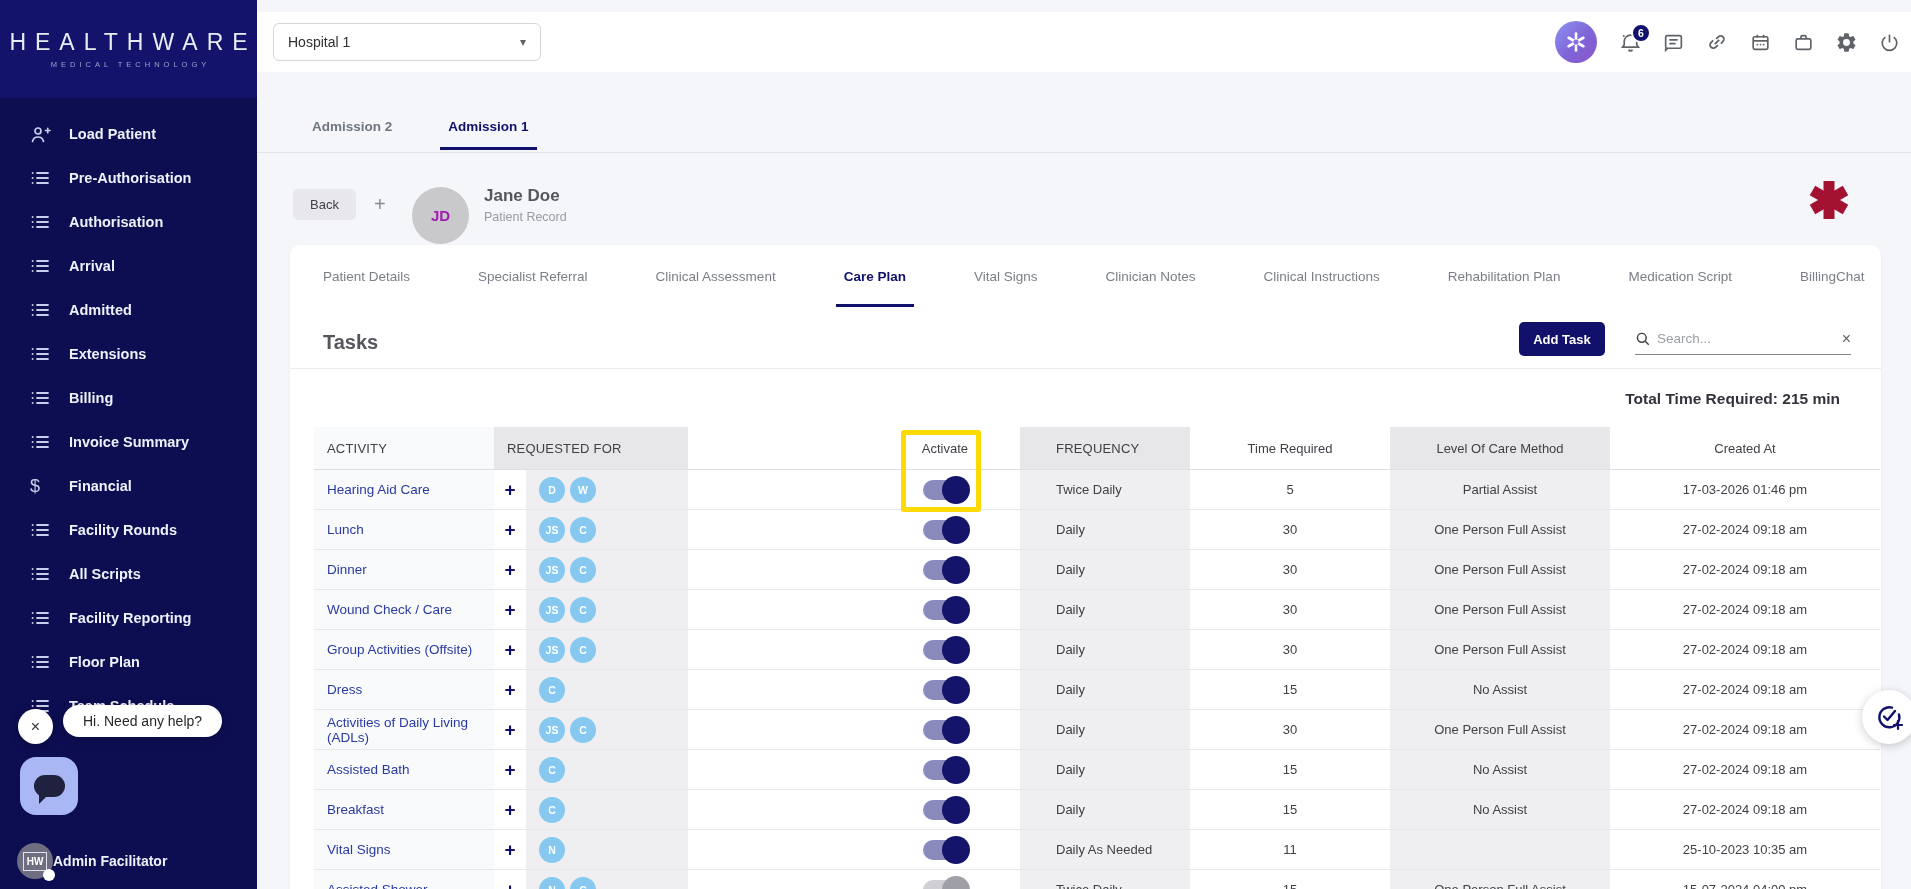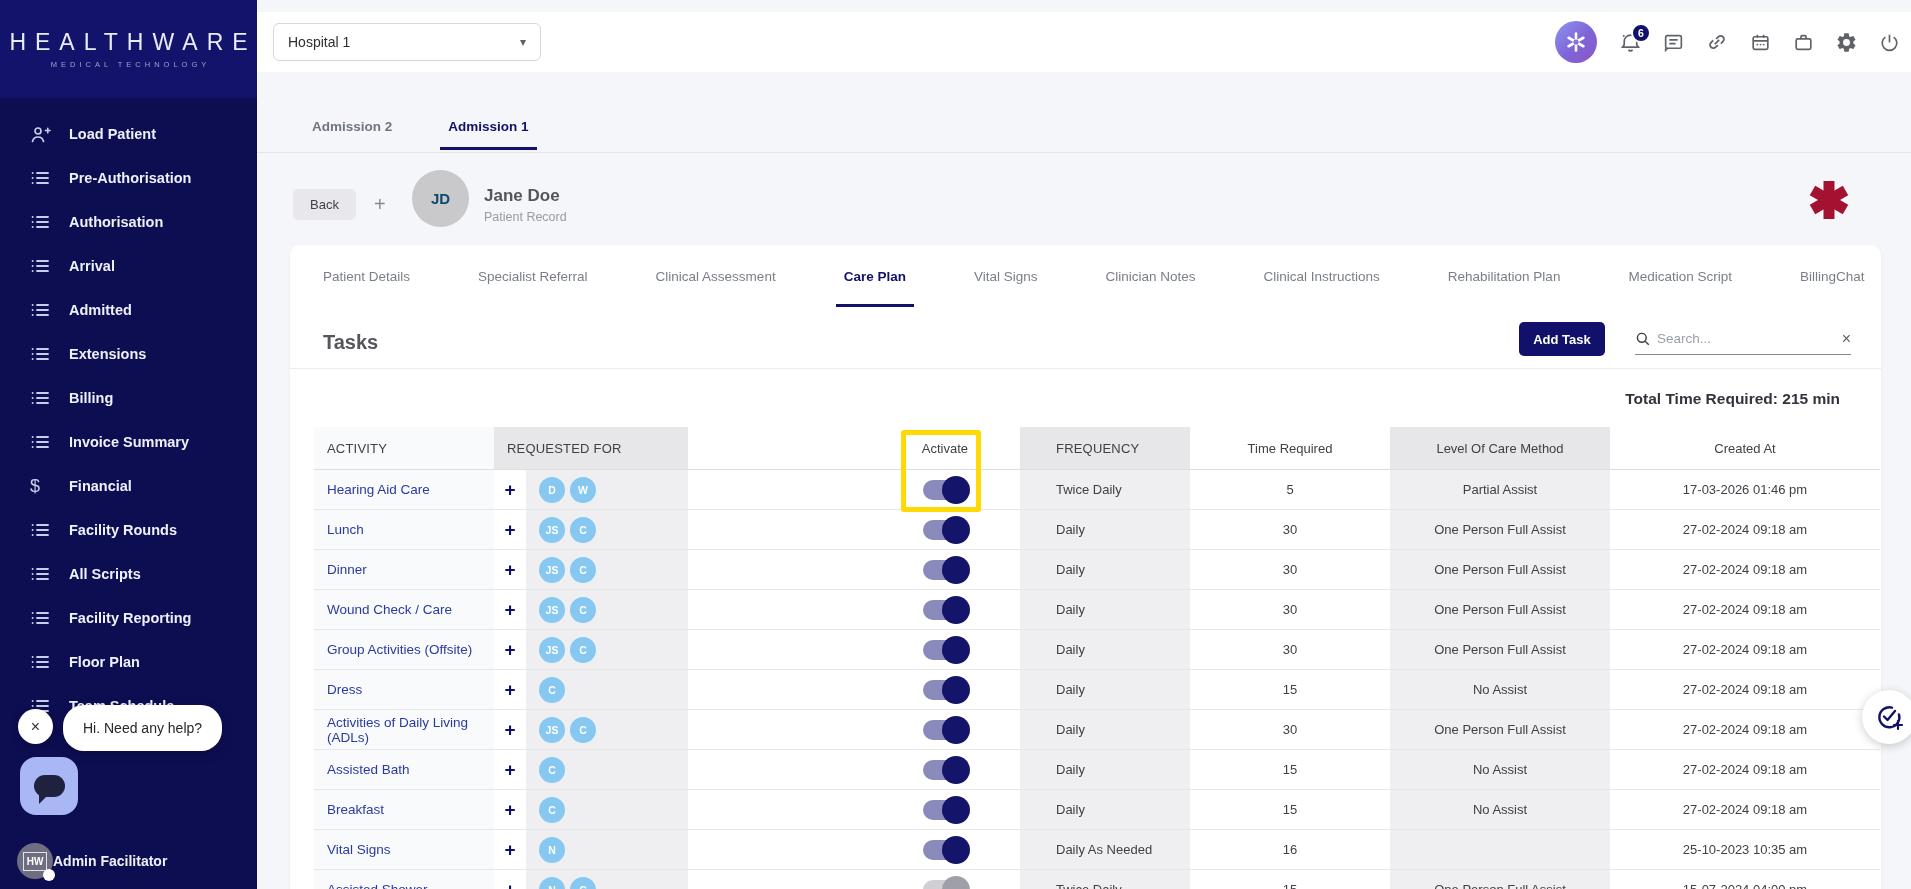--- a/index.html
+++ b/index.html
@@ -19,21 +19,21 @@
   .dollar { font-size:18px; color:#c7cfe8; font-weight:400; }
 
   .user-row { position:absolute; left:0; bottom:2px; width:257px; height:52px; display:flex; align-items:center; padding-left:17px; z-index:31; }
   .user-avatar { width:36px; height:36px; border-radius:50%; background:#6e6e80; position:relative; display:flex; align-items:center; justify-content:center; }
   .user-avatar .hw { border:1px solid #dfe3ee; padding:3px 3px; font-size:10px; font-weight:700; color:#fff; }
   .user-avatar::after { content:''; position:absolute; right:-2px; bottom:-2px; width:12px; height:12px; border-radius:50%; background:#fff; }
   .user-name { color:#eef1fa; font-size:14px; font-weight:600; }
 
   
   .chat-close { position:absolute; left:18px; top:709px; width:35px; height:35px; border-radius:50%; background:#fff; box-shadow:0 2px 8px rgba(0,0,0,.25); display:flex; align-items:center; justify-content:center; font-size:16px; color:#333; z-index:50; cursor:pointer; }
-  .chat-tip { position:absolute; left:63px; top:705px; height:46px; background:#fff; border-radius:21px; padding:0 20px; display:flex; align-items:center; font-size:14px; color:#26262b; box-shadow:0 3px 12px rgba(0,0,0,.18); z-index:49; }
+  .chat-tip { position:absolute; left:63px; top:705px; height:32px; background:#fff; border-radius:21px; padding:0 20px; display:flex; align-items:center; font-size:14px; color:#26262b; box-shadow:0 3px 12px rgba(0,0,0,.18); z-index:49; }
   .chat-btn { position:absolute; left:20px; top:757px; width:58px; height:58px; border-radius:16px; background:#a9b7f4; display:flex; align-items:center; justify-content:center; z-index:50; cursor:pointer; }
   .bub { width:31px; height:22px; background:#20203f; border-radius:11px; position:relative; }
   .bub::after { content:''; position:absolute; left:5px; bottom:-7px; width:0; height:0; border-top:9px solid #20203f; border-right:9px solid transparent; }
 
   
   .topbar { position:absolute; left:257px; top:12px; right:0; height:60px; background:#fff; z-index:20; }
   .select { position:absolute; left:16px; top:11px; width:268px; height:38px; border:1px solid #d6d6dc; border-radius:6px; display:flex; align-items:center; padding:0 14px; font-size:14px; color:#2f2f33; background:#fff; cursor:pointer; }
   .select .caret { margin-left:auto; color:#5f6368; font-size:12px; }
   .top-icons { position:absolute; right:10px; top:0; height:60px; display:flex; align-items:center; gap:20px; }
   .tico { position:relative; display:flex; align-items:center; justify-content:center; cursor:pointer; }
@@ -43,21 +43,21 @@
 
   
   .adm-tabs { position:absolute; left:304px; top:119px; display:flex; gap:40px; z-index:5; }
   .adm-tab { font-size:13.5px; font-weight:600; color:#6f7680; padding:0 8px 16px; position:relative; cursor:pointer; }
   .adm-tab.active { color:var(--accent); }
   .adm-tab.active::after { content:''; position:absolute; left:0; right:0; bottom:0; height:3px; background:var(--accent); }
   .adm-divider { position:absolute; left:257px; top:152px; right:0; height:1px; background:#e3e4e8; }
 
   .back-btn { position:absolute; left:293px; top:189px; width:63px; height:31px; background:#e8e8ec; border:none; border-radius:5px; font-size:13px; color:#3f3f46; font-family:inherit; cursor:pointer; }
   .plus-sep { position:absolute; left:374px; top:193px; font-size:20px; color:#8a8a90; cursor:pointer; }
-  .jd-avatar { position:absolute; left:412px; top:170px; width:57px; height:57px; border-radius:50%; background:#c9c9cc; color:#0c4a6e; font-size:15px; font-weight:600; display:flex; align-items:center; justify-content:center; }
+  .jd-avatar { position:absolute; left:412px; top:187px; width:57px; height:57px; border-radius:50%; background:#c9c9cc; color:#a21caf; font-size:15px; font-weight:600; display:flex; align-items:center; justify-content:center; }
   .p-name { position:absolute; left:484px; top:186px; font-size:17px; font-weight:700; color:#55555c; }
   .p-sub { position:absolute; left:484px; top:210px; font-size:12.5px; color:#9a9aa2; }
   .asterisk { position:absolute; left:1806px; top:177px; z-index:5; }
 
   
   .card { position:absolute; left:290px; top:245px; width:1591px; height:660px; background:#fff; border-radius:10px; box-shadow:0 1px 3px rgba(20,20,60,.06); z-index:4; }
   .care-tabs { position:absolute; left:33px; top:0; right:33px; height:62px; display:flex; align-items:center; }
   .ct-left { display:flex; gap:68px; }
   .ct-right { margin-left:auto; display:flex; gap:58px; }
   .tab { height:62px; display:flex; align-items:center; font-size:13.5px; color:#7a7f87; position:relative; cursor:pointer; white-space:nowrap; }
@@ -588,21 +588,21 @@
       </div>
       <div class="c c-req">
         <span class="avatar">N</span>
       </div>
       <div class="c c-tog">
         <div class="toggle on">
           <div class="knob"></div>
         </div>
       </div>
       <div class="c c-freq">Daily As Needed</div>
-      <div class="c c-time">16</div>
+      <div class="c c-time">11</div>
       <div class="c c-level"></div>
       <div class="c c-created">25-10-2023 10:35 am</div>
       <div class="c c-act">
         <a class="act-link">Assisted Shower</a>
       </div>
       <div class="c c-plus">
         <button class="row-plus">+</button>
       </div>
       <div class="c c-req">
         <span class="avatar">N</span>

